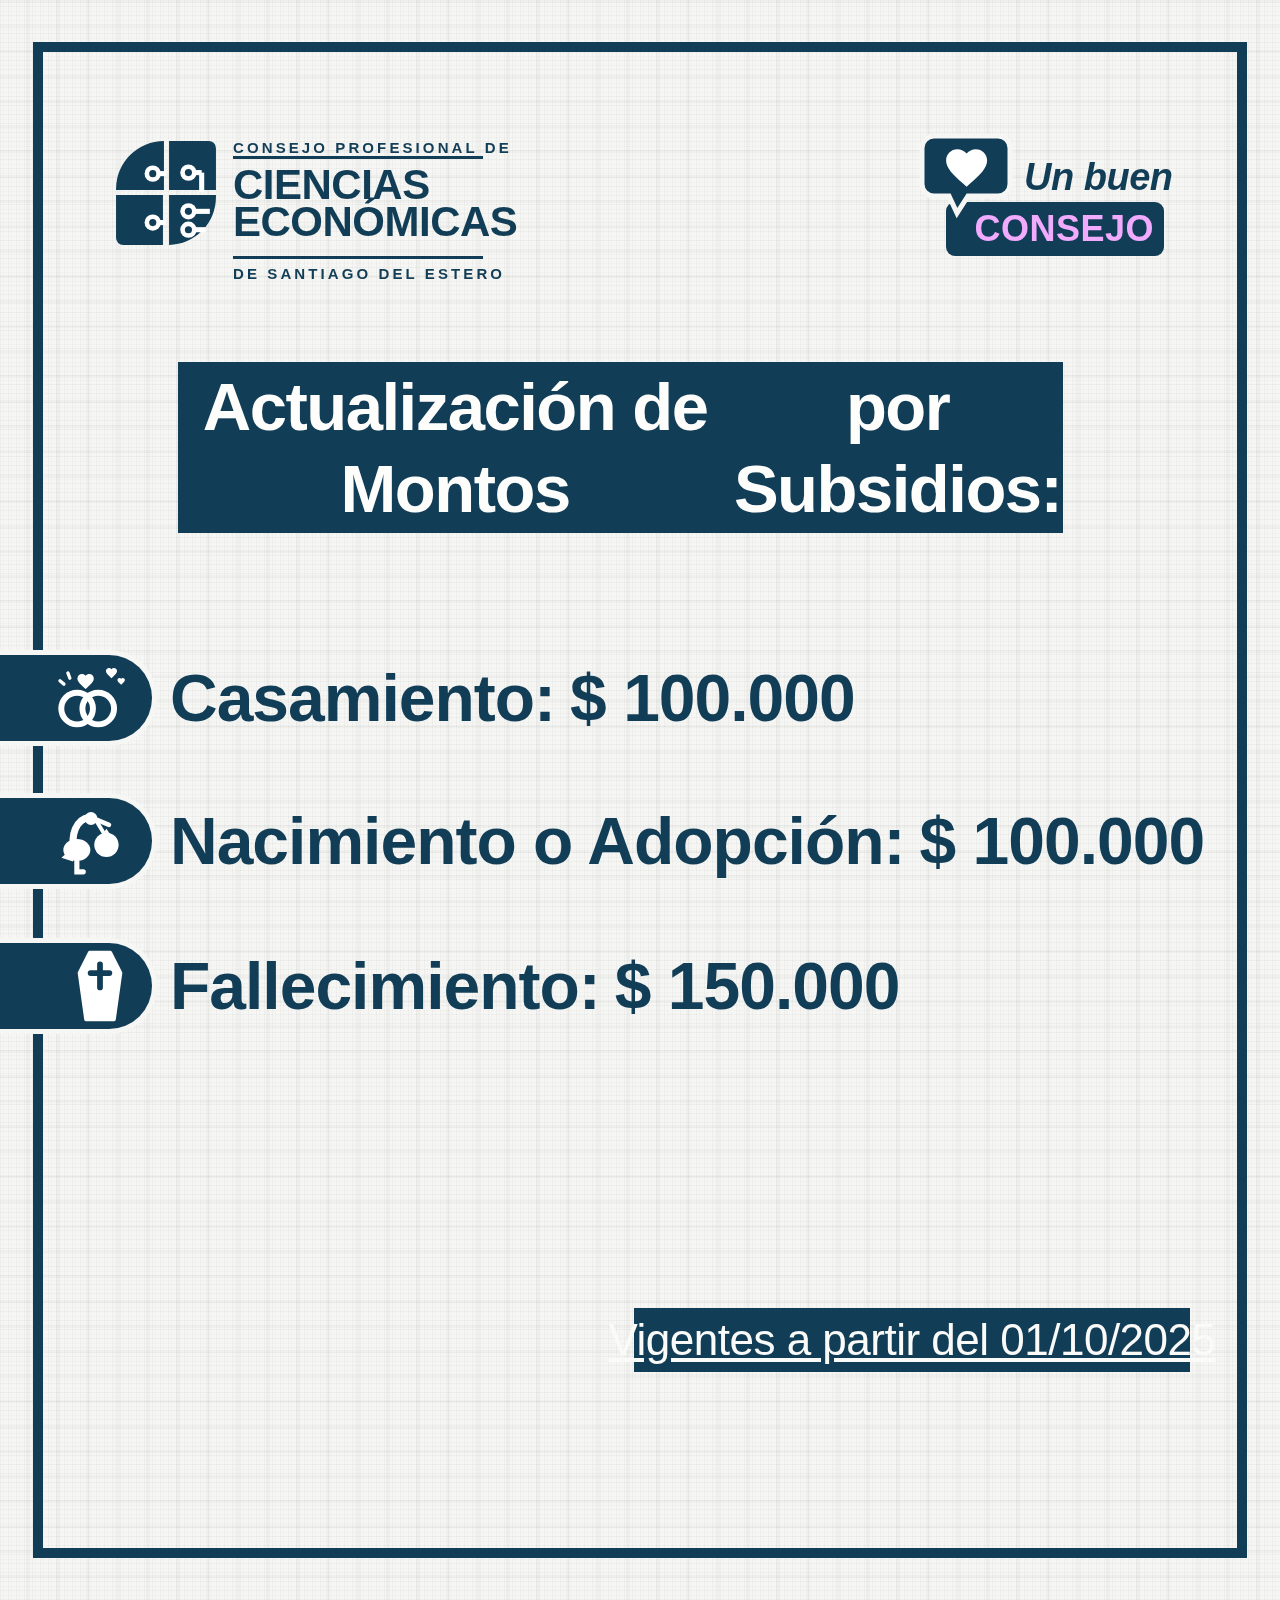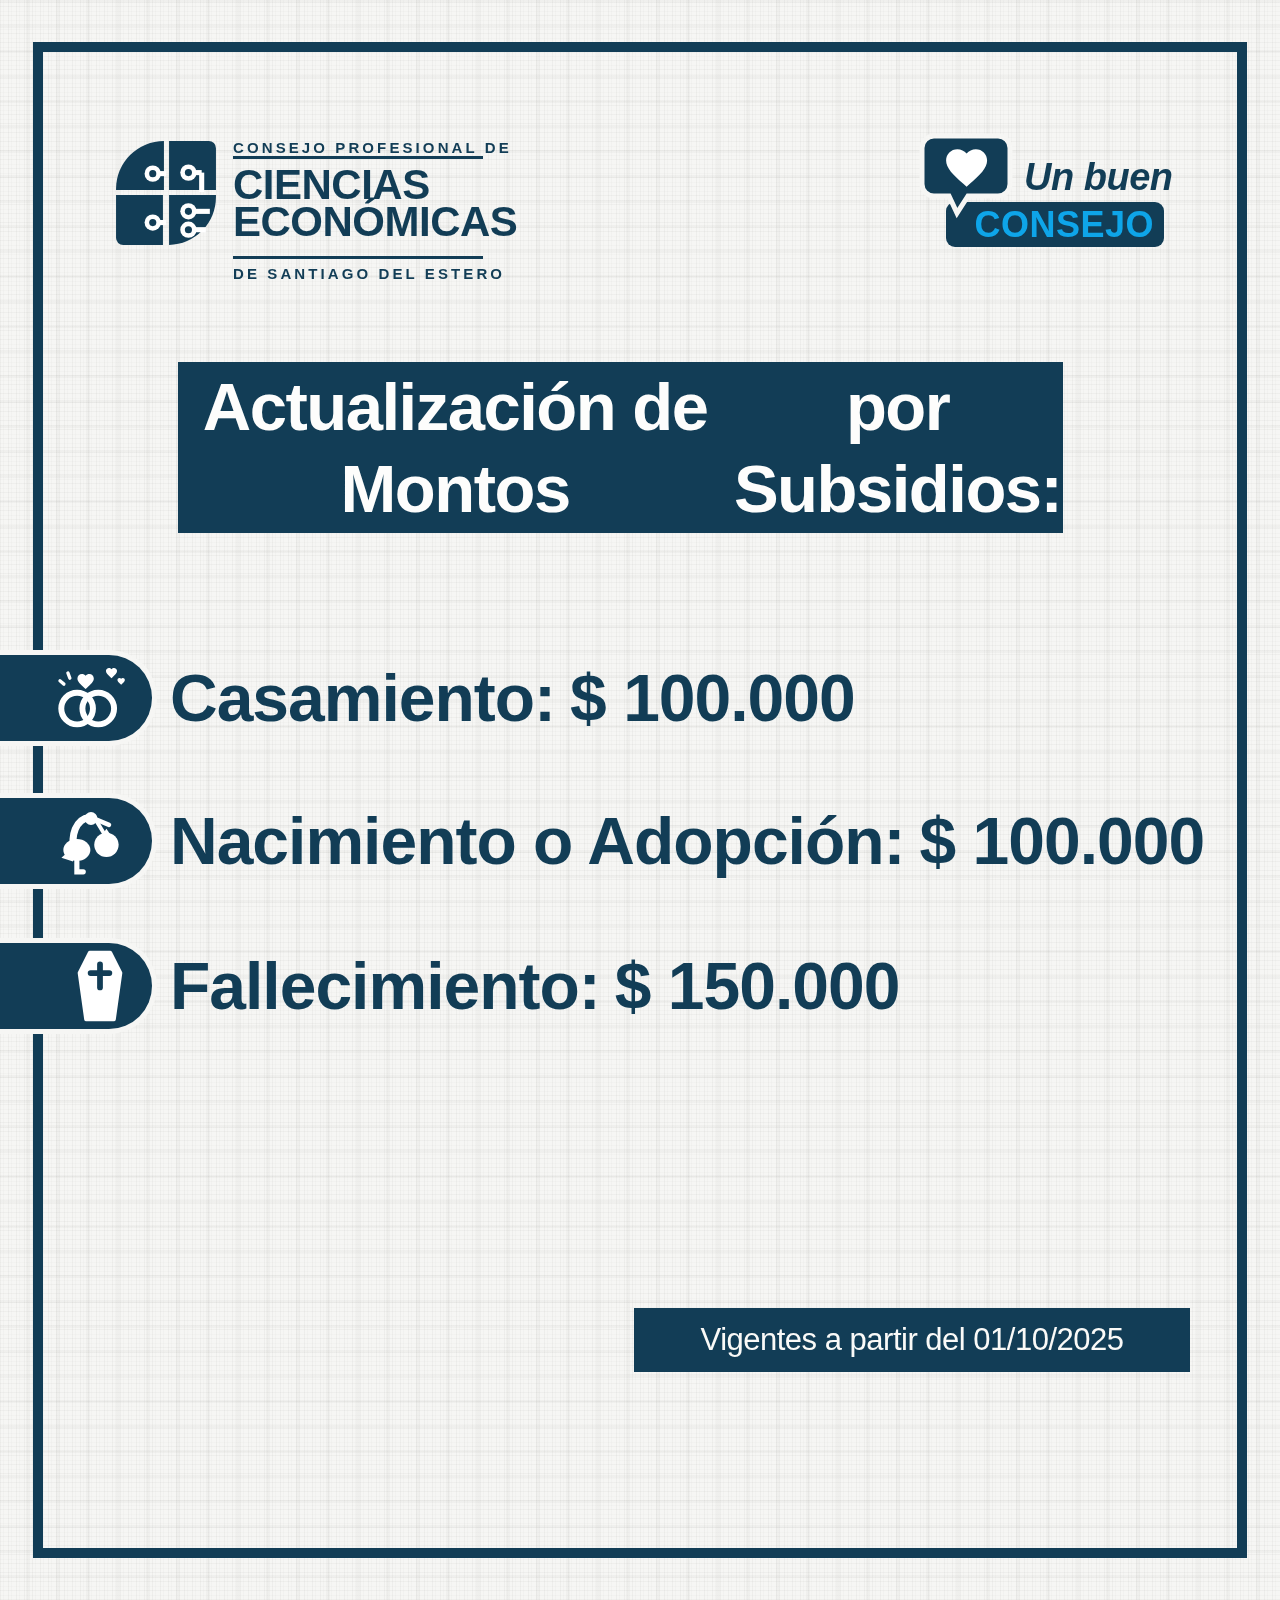--- a/index.html
+++ b/index.html
@@ -18,23 +18,23 @@
   
   .logo-mark{position:absolute;left:116px;top:141px;}
   .logo-text{position:absolute;left:233px;top:139px;width:250px;color:#123d56;}
   .logo-small{font-size:15px;font-weight:600;letter-spacing:3.1px;white-space:nowrap;}
   .logo-small.top{border-bottom:3px solid #123d56;margin-bottom:7px;}
   .logo-small.bottom{border-top:3px solid #123d56;padding-top:6px;margin-top:16px;}
   .logo-big{font-size:42px;font-weight:800;letter-spacing:-0.5px;line-height:37px;}
 
   .slogan-bubble{position:absolute;left:916px;top:132px;}
   .consejo-bar{
-    position:absolute;left:946px;top:202px;width:218px;height:45px;background:#123d56;border-radius:9px;
+    position:absolute;left:946px;top:202px;width:218px;height:54px;background:#123d56;border-radius:9px;
     display:flex;align-items:center;justify-content:flex-end;padding-right:10px;box-sizing:border-box;
-    color:#0ea5e9;font-size:36px;font-weight:800;letter-spacing:.5px;
+    color:#f0abfc;font-size:36px;font-weight:800;letter-spacing:.5px;
   }
   .un-buen{position:absolute;left:1024px;top:156px;color:#123d56;font-size:38px;font-weight:700;font-style:italic;letter-spacing:-0.5px;}
 
   
   .title-banner{
     position:absolute;left:178px;top:362px;width:885px;height:171px;background:#123d56;
     display:flex;flex-direction:row;align-items:center;justify-content:center;
     color:#fdfdfc;font-size:67px;font-weight:800;letter-spacing:-1.5px;line-height:82px;text-align:center;
   }
 
@@ -48,21 +48,21 @@
   .row-text{position:absolute;left:170px;white-space:nowrap;color:#123d56;font-size:66px;font-weight:800;letter-spacing:-1px;text-align:right;}
   .row-text .amount{margin-left:15px;}
 
   
   .note{position:absolute;left:43px;top:1098px;width:1194px;text-align:center;color:#123d56;font-size:43px;line-height:58px;letter-spacing:-1px;}
 
   
   .validity{
     position:absolute;left:634px;top:1308px;width:556px;height:64px;background:#123d56;
     display:flex;align-items:center;justify-content:center;
-    color:#fafaf8;font-size:31px;letter-spacing:-0.5px;white-space:nowrap;
+    color:#fafaf8;font-size:44px;letter-spacing:-0.5px;white-space:nowrap;text-decoration:underline;
   }
 </style>
 </head>
 <body>
 
 <div class="page">
   <div class="frame"></div>
 
   <div class="logo-mark">
     <svg width="100" height="104" viewBox="0 0 98 102">

